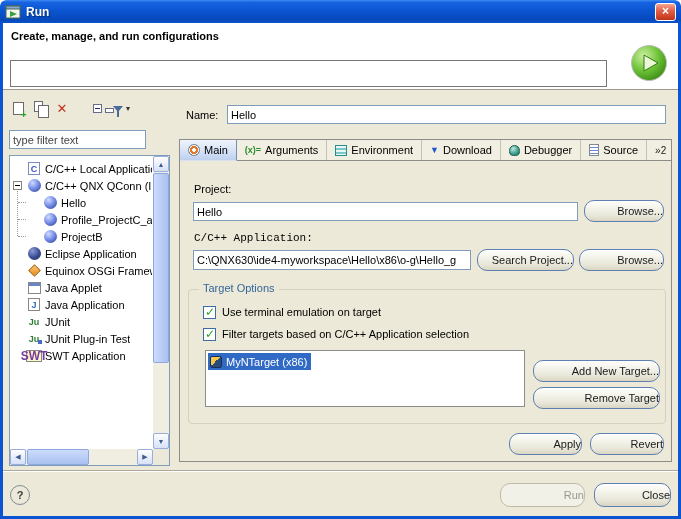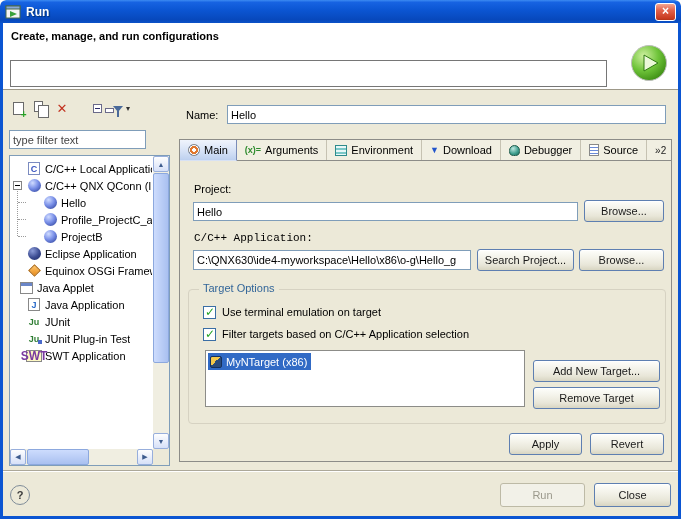--- a/index.html
+++ b/index.html
@@ -99,23 +99,23 @@
   .group-caption{position:absolute;left:10px;top:-8px;background:#ECE9D8;padding:0 4px;color:#336699;}
   .check-row{position:absolute;display:flex;align-items:center;gap:6px;height:14px;}
   .cb{width:13px;height:13px;background:#fff;border:1px solid #3A6EA5;position:relative;display:inline-block;}
   .cb::after{content:"✓";position:absolute;left:1px;top:-2px;color:#23A323;font-weight:bold;font-size:12px;}
   .listbox{position:absolute;background:#fff;border:1px solid #8C8C88;}
   .list-item{position:absolute;left:2px;top:2px;height:17px;display:inline-flex;align-items:center;gap:4px;padding:0 4px 0 2px;}
   .list-item.sel{background:#316AC5;color:#fff;justify-content:center;}
   .i-target{width:12px;height:12px;border:1px solid #16305A;border-radius:2px;background:linear-gradient(135deg,#F4C84A 0 45%,#2A4A7A 45%);}
   
   .btn{
-    position:absolute;border:1px solid #5E7FB1;border-radius:3px;color:#1A1A1A;cursor:default;
+    position:absolute;border:1px solid #5E7FB1;border-radius:10px;color:#1A1A1A;cursor:default;
     background:linear-gradient(180deg,#FEFEFB 0%,#F3F2E9 40%,#E8E6D8 75%,#D8D5C2 100%);
-    font:11px "Liberation Sans","DejaVu Sans",sans-serif;display:flex;align-items:center;justify-content:center;
+    font:11px "Liberation Sans","DejaVu Sans",sans-serif;display:flex;align-items:center;justify-content:flex-end;
     box-shadow:inset 0 1px 0 #fff;
   }
   .btn.disabled{border-color:#BDBAA6;color:#9B998C;background:#F2F1E8;box-shadow:none;}
   
   .footer-sep{position:absolute;left:3px;top:470px;width:675px;height:1px;background:#ACA899;}
   .footer-sep2{position:absolute;left:3px;top:471px;width:675px;height:1px;background:#FFFFFF;}
   .help-btn{position:absolute;left:10px;top:485px;width:20px;height:20px;border-radius:50%;border:1px solid #7F8C98;color:#3A3A3A;font-weight:bold;display:flex;align-items:center;justify-content:center;cursor:default;background:#ECE9D8;}
 </style>
 </head>
 <body>
@@ -221,21 +221,21 @@
         <span class="tlabel">Eclipse Application</span>
       </div>
 
       <div class="trow" style="top:105px;">
         <span class="ticon">
             <span class="i-equinox"></span>
           </span>
         <span class="tlabel">Equinox OSGi Framewo</span>
       </div>
 
-      <div class="trow" style="top:122px;padding-left:8px;">
+      <div class="trow" style="top:122px;">
         <span class="ticon">
             <span class="i-japplet"></span>
           </span>
         <span class="tlabel">Java Applet</span>
       </div>
 
       <div class="trow" style="top:139px;">
         <span class="ticon">
             <span class="i-japp">J</span>
           </span>

